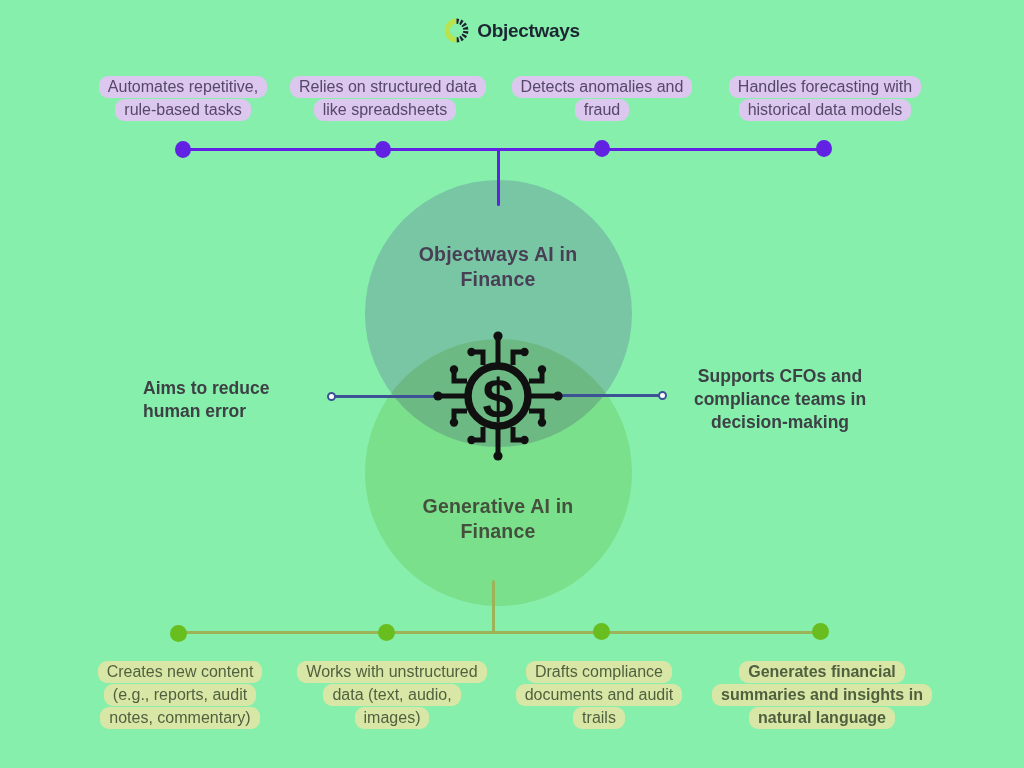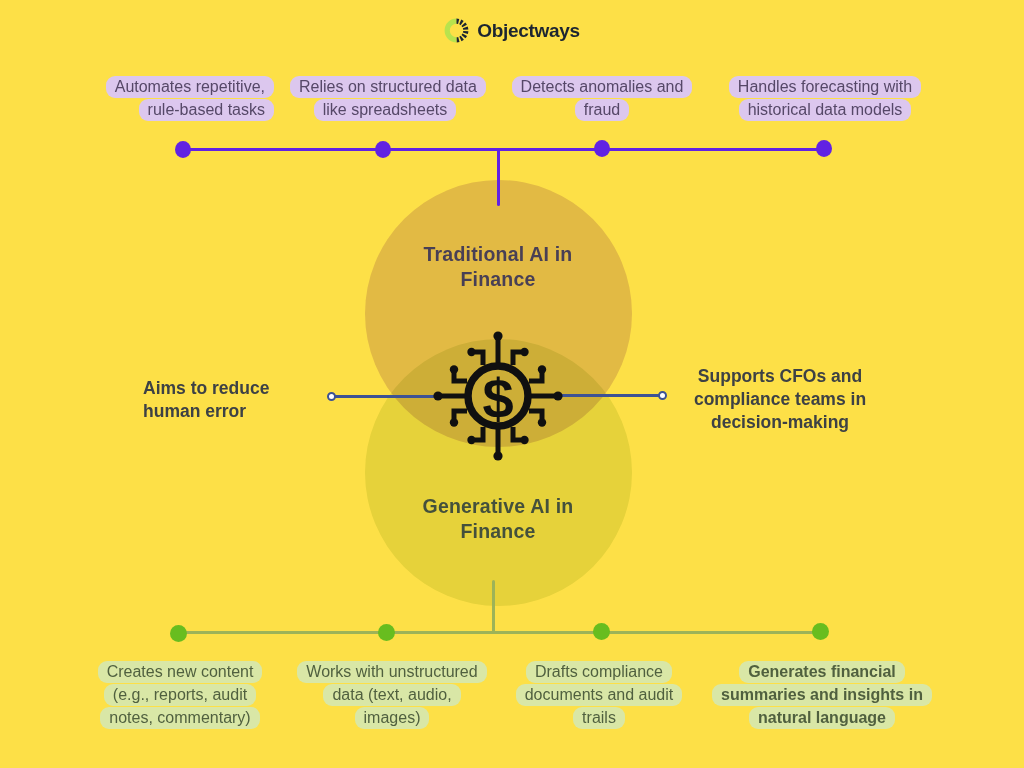--- a/index.html
+++ b/index.html
@@ -1,17 +1,17 @@
 <!DOCTYPE html>
 <html><head>
 <meta charset="utf-8">
 <style>
   html,body{margin:0;padding:0;background:#ffffff;}
   .canvas{
-    position:relative;width:1024px;height:768px;background:#fde047;overflow:hidden;
+    position:relative;width:1024px;height:768px;background:#86efac;overflow:hidden;
     font-family:"Liberation Sans","DejaVu Sans",sans-serif;
   }
   
   .logo{
     position:absolute;top:18px;left:0;width:1024px;
     display:flex;align-items:center;justify-content:center;gap:8px;
   }
   .logo-text{font-size:19px;font-weight:700;color:#1c2531;letter-spacing:-0.3px;}
   
   .pill{
@@ -68,36 +68,36 @@
 <div class="canvas">
 
   <div class="logo">
     <svg width="25" height="25" viewBox="0 0 25 25">
       <path d="M12.5 3.2 A9.3 9.3 0 0 0 12.5 21.8" fill="none" stroke="#b8e34d" stroke-width="5.2"></path>
       <path d="M12.5 3.2 A9.3 9.3 0 0 1 12.5 21.8" fill="none" stroke="#1c2531" stroke-width="5.2" stroke-dasharray="2.2 1.6"></path>
     </svg>
     <span class="logo-text">Objectways</span>
   </div>
 
-  <div class="pill purple" style="left:92px;top:75px;width:182px;text-align:right;"><span>Automates repetitive, rule-based tasks</span></div>
+  <div class="pill purple" style="left:92px;top:75px;width:182px;"><span>Automates repetitive, rule-based tasks</span></div>
   <div class="pill purple" style="left:290px;top:75px;width:190px;"><span>Relies on structured data like spreadsheets</span></div>
   <div class="pill purple" style="left:505px;top:75px;width:194px;"><span>Detects anomalies and fraud</span></div>
   <div class="pill purple" style="left:718px;top:75px;width:214px;"><span>Handles forecasting with historical data models</span></div>
 
   <div class="hline purple-line" style="left:183px;top:148px;width:641px;"></div>
   <div class="vline purple-line" style="left:497px;top:149px;height:57px;"></div>
   <div class="dot purple" style="left:175px;top:141px;"></div>
   <div class="dot purple" style="left:375px;top:141px;"></div>
   <div class="dot purple" style="left:594px;top:140px;"></div>
   <div class="dot purple" style="left:816px;top:140px;"></div>
 
   <div class="circle traditional" style="left:365px;top:180px;"></div>
   <div class="circle generative" style="left:365px;top:339px;"></div>
 
-  <div class="venn-title traditional" style="left:408px;top:242px;width:180px;">Traditional AI in Finance</div>
+  <div class="venn-title traditional" style="left:408px;top:242px;width:180px;">Objectways AI in Finance</div>
   <div class="venn-title generative" style="left:403px;top:494px;width:190px;">Generative AI in Finance</div>
 
   <svg class="center-icon" style="left:428px;top:326px;" width="140" height="140" viewBox="0 0 140 140">
     <g stroke="#101010" stroke-width="5" fill="none">
       <g id="rayset">
         <path d="M70 37 V13"></path>
         <path d="M55 39 V26 H47"></path>
         <path d="M85 39 V26 H93"></path>
       </g>
       <g transform="rotate(90 70 70)">

